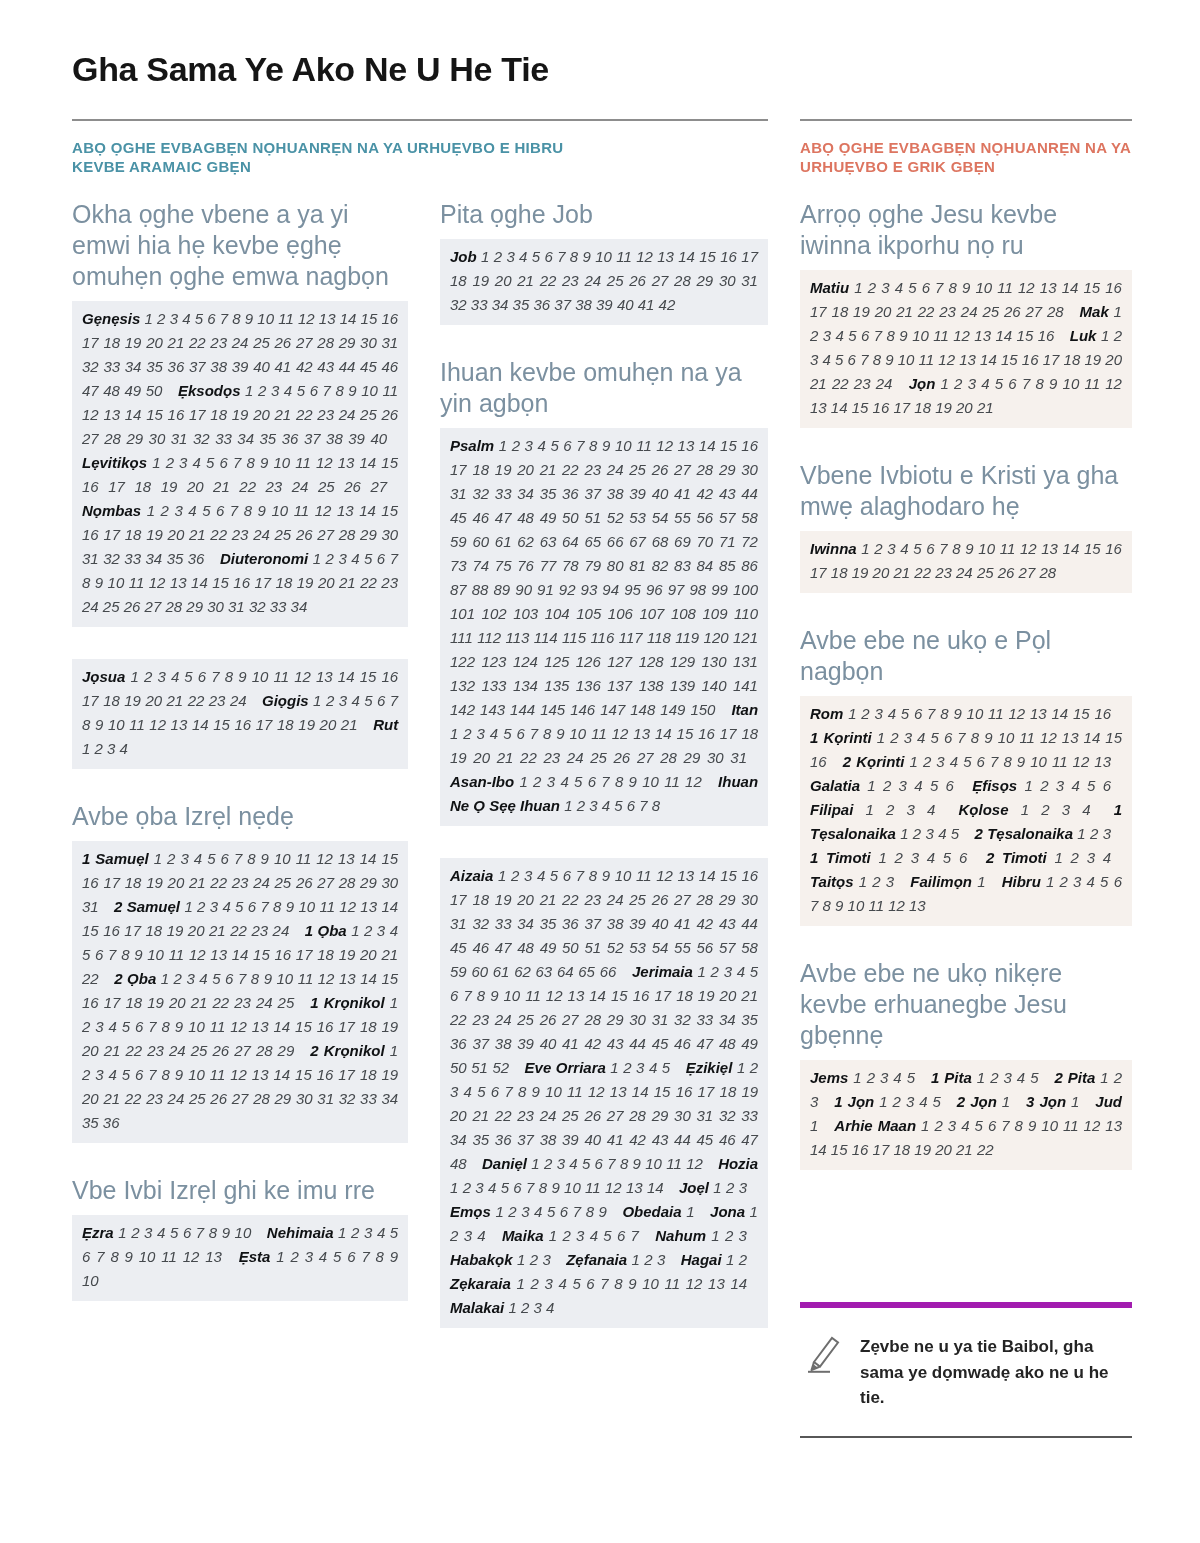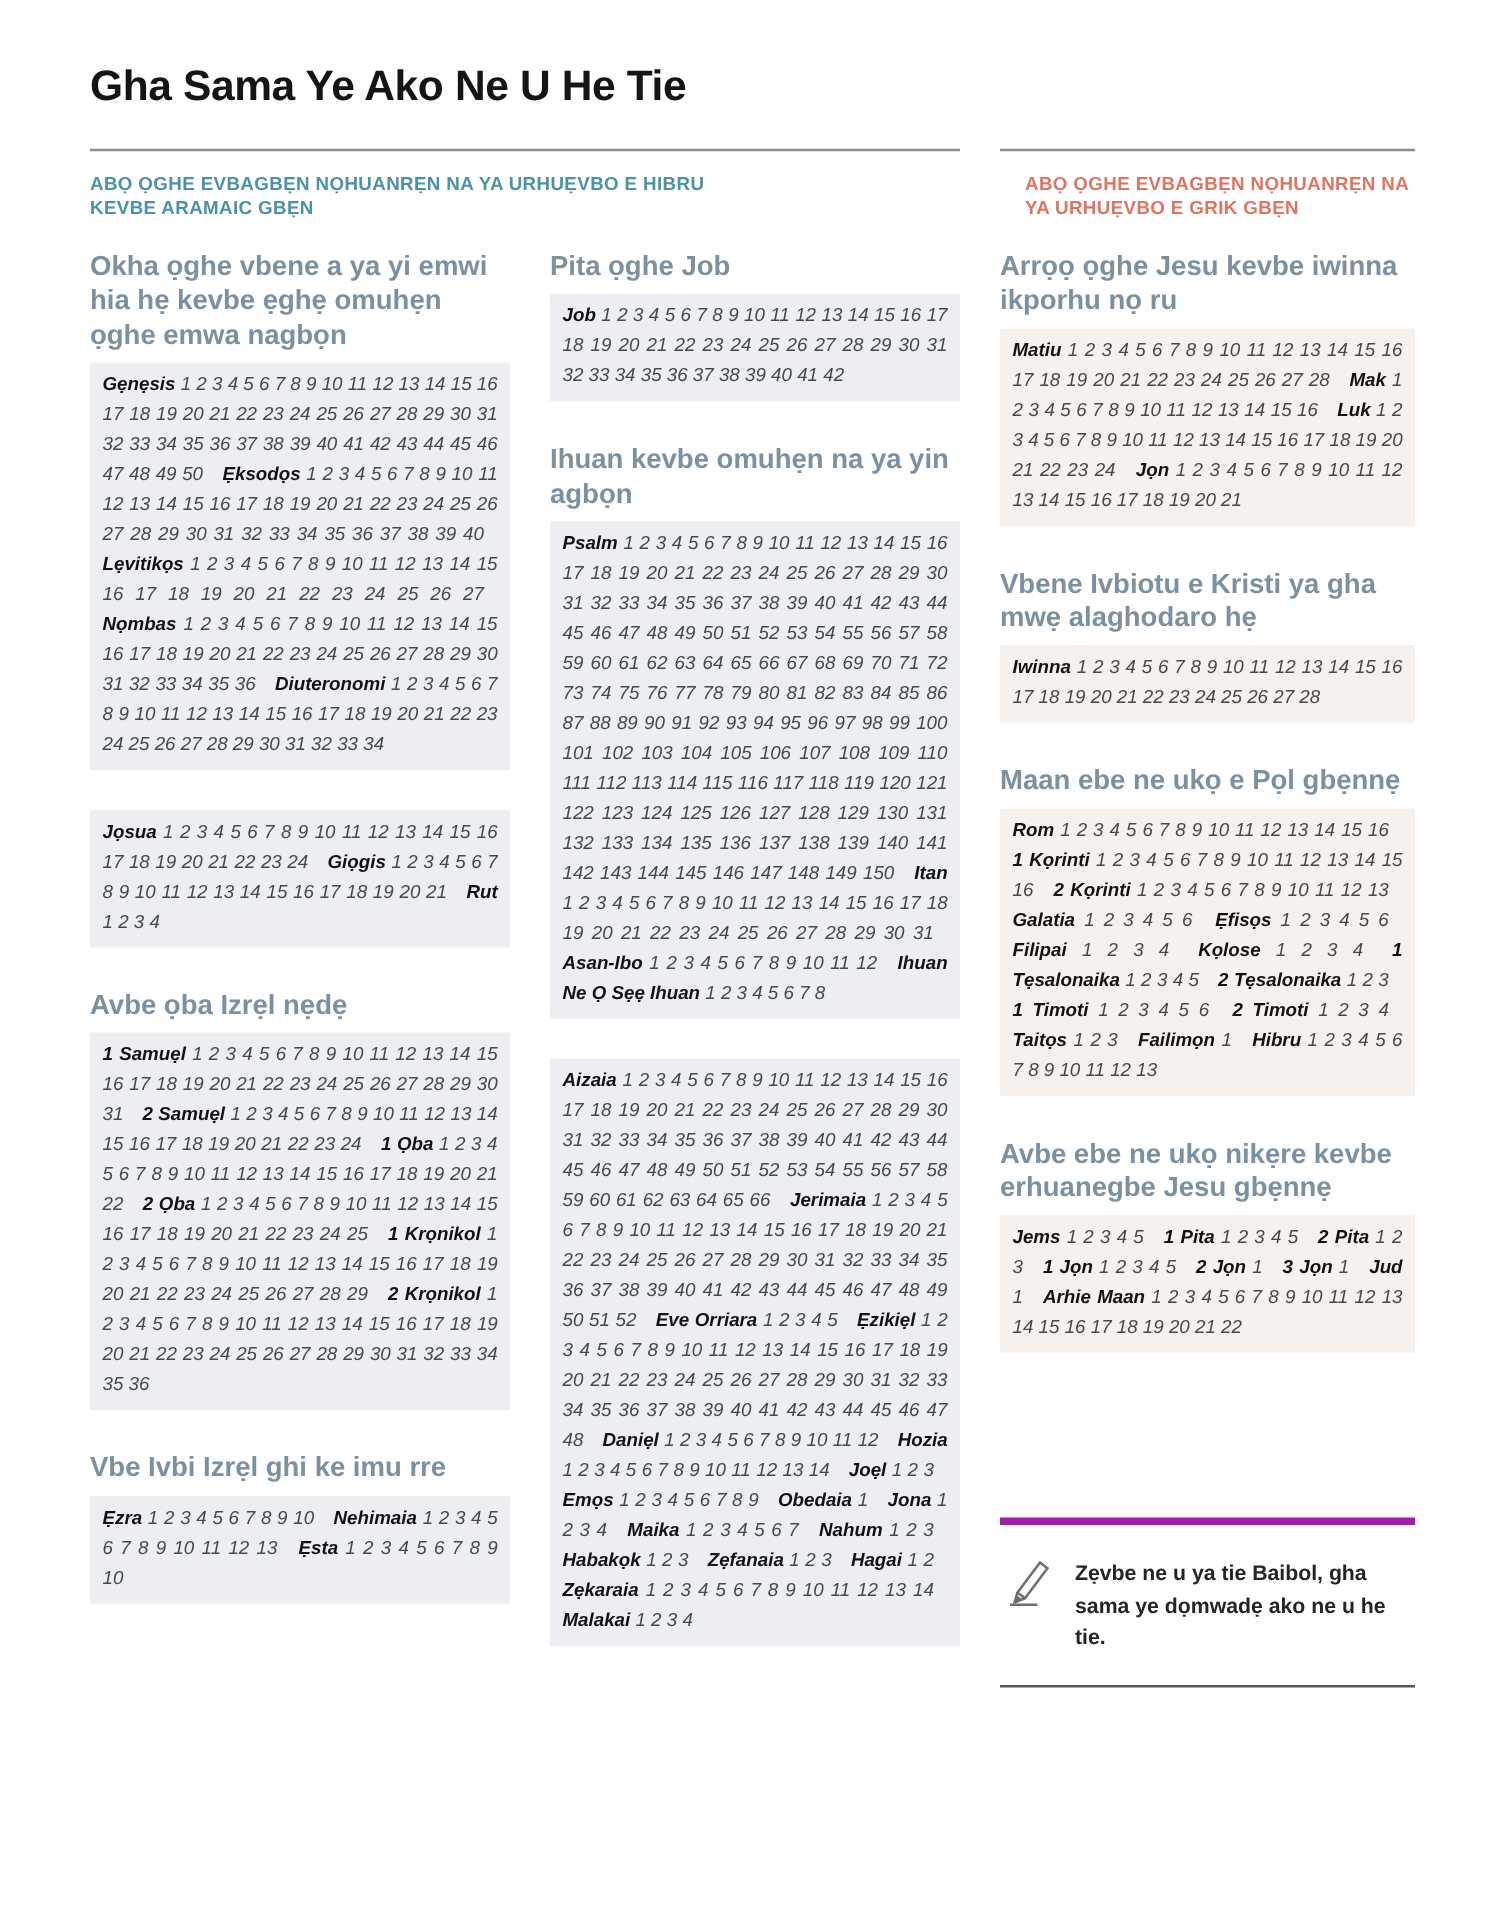--- a/index.html
+++ b/index.html
@@ -20,25 +20,25 @@
     grid-template-rows:auto auto 1fr;
   }
   .rule{grid-row:1;border-top:2px solid #8d8d8d;height:0;}
   .rule-left{grid-column:1/3;}
   .rule-right{grid-column:3/4;}
   .heading{
     grid-row:2;font-size:15px;font-weight:700;line-height:1.27;
     letter-spacing:0.3px;margin:17px 0 23px 0;
   }
   .heading-hebrew{grid-column:1/3;color:var(--hebrew-accent,#4a92a6);max-width:505px;}
-  .heading-greek{grid-column:3/4;color:var(--greek-accent,#dd7560);margin-left:20px;}
+  .heading-greek{grid-column:3/4;color:var(--greek-accent,#dd7560);}
   .col{grid-row:3;}
   .sec{margin:0 0 32px 0;}
   .sec-title{
-    font-size:22px;font-weight:700;line-height:1.24;color:#7b90a0;margin:0 0 9px 0;
+    font-size:25px;font-weight:400;line-height:1.24;color:#7b90a0;margin:0 0 9px 0;
   }
   .box{
     padding:6px 10px 8px 10px;text-align:justify;
     font-size:15px;line-height:24px;color:#45494d;font-style:italic;
   }
   .box-cool{background:var(--hebrew-box,#eceef2);}
   .box-warm{background:var(--greek-box,#f6f1ed);}
   .book{padding-right:11px;}
   .bname{color:#101214;font-weight:700;}
   .ch{color:#45494d;cursor:pointer;}
@@ -101,21 +101,21 @@
 
     <section class="sec">
           <h3 class="sec-title">Arrọọ ọghe Jesu kevbe iwinna ikporhu nọ ru</h3>
           <div class="box box-warm"><span class="book"><b class="bname">Matiu</b> <span class="ch">1</span> <span class="ch">2</span> <span class="ch">3</span> <span class="ch">4</span> <span class="ch">5</span> <span class="ch">6</span> <span class="ch">7</span> <span class="ch">8</span> <span class="ch">9</span> <span class="ch">10</span> <span class="ch">11</span> <span class="ch">12</span> <span class="ch">13</span> <span class="ch">14</span> <span class="ch">15</span> <span class="ch">16</span> <span class="ch">17</span> <span class="ch">18</span> <span class="ch">19</span> <span class="ch">20</span> <span class="ch">21</span> <span class="ch">22</span> <span class="ch">23</span> <span class="ch">24</span> <span class="ch">25</span> <span class="ch">26</span> <span class="ch">27</span> <span class="ch">28</span></span> <span class="book"><b class="bname">Mak</b> <span class="ch">1</span> <span class="ch">2</span> <span class="ch">3</span> <span class="ch">4</span> <span class="ch">5</span> <span class="ch">6</span> <span class="ch">7</span> <span class="ch">8</span> <span class="ch">9</span> <span class="ch">10</span> <span class="ch">11</span> <span class="ch">12</span> <span class="ch">13</span> <span class="ch">14</span> <span class="ch">15</span> <span class="ch">16</span></span> <span class="book"><b class="bname">Luk</b> <span class="ch">1</span> <span class="ch">2</span> <span class="ch">3</span> <span class="ch">4</span> <span class="ch">5</span> <span class="ch">6</span> <span class="ch">7</span> <span class="ch">8</span> <span class="ch">9</span> <span class="ch">10</span> <span class="ch">11</span> <span class="ch">12</span> <span class="ch">13</span> <span class="ch">14</span> <span class="ch">15</span> <span class="ch">16</span> <span class="ch">17</span> <span class="ch">18</span> <span class="ch">19</span> <span class="ch">20</span> <span class="ch">21</span> <span class="ch">22</span> <span class="ch">23</span> <span class="ch">24</span></span> <span class="book"><b class="bname">Jọn</b> <span class="ch">1</span> <span class="ch">2</span> <span class="ch">3</span> <span class="ch">4</span> <span class="ch">5</span> <span class="ch">6</span> <span class="ch">7</span> <span class="ch">8</span> <span class="ch">9</span> <span class="ch">10</span> <span class="ch">11</span> <span class="ch">12</span> <span class="ch">13</span> <span class="ch">14</span> <span class="ch">15</span> <span class="ch">16</span> <span class="ch">17</span> <span class="ch">18</span> <span class="ch">19</span> <span class="ch">20</span> <span class="ch">21</span></span> </div>
         </section>
         <section class="sec">
           <h3 class="sec-title">Vbene Ivbiotu e Kristi ya gha mwẹ alaghodaro hẹ</h3>
           <div class="box box-warm"><span class="book"><b class="bname">Iwinna</b> <span class="ch">1</span> <span class="ch">2</span> <span class="ch">3</span> <span class="ch">4</span> <span class="ch">5</span> <span class="ch">6</span> <span class="ch">7</span> <span class="ch">8</span> <span class="ch">9</span> <span class="ch">10</span> <span class="ch">11</span> <span class="ch">12</span> <span class="ch">13</span> <span class="ch">14</span> <span class="ch">15</span> <span class="ch">16</span> <span class="ch">17</span> <span class="ch">18</span> <span class="ch">19</span> <span class="ch">20</span> <span class="ch">21</span> <span class="ch">22</span> <span class="ch">23</span> <span class="ch">24</span> <span class="ch">25</span> <span class="ch">26</span> <span class="ch">27</span> <span class="ch">28</span></span> </div>
         </section>
         <section class="sec">
-          <h3 class="sec-title">Maan ebe ne ukọ e Pọl gbẹnnẹ</h3>
+          <h3 class="sec-title">Avbe ebe ne ukọ e Pọl nagbọn</h3>
           <div class="box box-warm"><span class="book"><b class="bname">Rom</b> <span class="ch">1</span> <span class="ch">2</span> <span class="ch">3</span> <span class="ch">4</span> <span class="ch">5</span> <span class="ch">6</span> <span class="ch">7</span> <span class="ch">8</span> <span class="ch">9</span> <span class="ch">10</span> <span class="ch">11</span> <span class="ch">12</span> <span class="ch">13</span> <span class="ch">14</span> <span class="ch">15</span> <span class="ch">16</span></span> <span class="book"><b class="bname">1 Kọrinti</b> <span class="ch">1</span> <span class="ch">2</span> <span class="ch">3</span> <span class="ch">4</span> <span class="ch">5</span> <span class="ch">6</span> <span class="ch">7</span> <span class="ch">8</span> <span class="ch">9</span> <span class="ch">10</span> <span class="ch">11</span> <span class="ch">12</span> <span class="ch">13</span> <span class="ch">14</span> <span class="ch">15</span> <span class="ch">16</span></span> <span class="book"><b class="bname">2 Kọrinti</b> <span class="ch">1</span> <span class="ch">2</span> <span class="ch">3</span> <span class="ch">4</span> <span class="ch">5</span> <span class="ch">6</span> <span class="ch">7</span> <span class="ch">8</span> <span class="ch">9</span> <span class="ch">10</span> <span class="ch">11</span> <span class="ch">12</span> <span class="ch">13</span></span> <span class="book"><b class="bname">Galatia</b> <span class="ch">1</span> <span class="ch">2</span> <span class="ch">3</span> <span class="ch">4</span> <span class="ch">5</span> <span class="ch">6</span></span> <span class="book"><b class="bname">Ẹfisọs</b> <span class="ch">1</span> <span class="ch">2</span> <span class="ch">3</span> <span class="ch">4</span> <span class="ch">5</span> <span class="ch">6</span></span> <span class="book"><b class="bname">Filipai</b> <span class="ch">1</span> <span class="ch">2</span> <span class="ch">3</span> <span class="ch">4</span></span> <span class="book"><b class="bname">Kọlose</b> <span class="ch">1</span> <span class="ch">2</span> <span class="ch">3</span> <span class="ch">4</span></span> <span class="book"><b class="bname">1 Tẹsalonaika</b> <span class="ch">1</span> <span class="ch">2</span> <span class="ch">3</span> <span class="ch">4</span> <span class="ch">5</span></span> <span class="book"><b class="bname">2 Tẹsalonaika</b> <span class="ch">1</span> <span class="ch">2</span> <span class="ch">3</span></span> <span class="book"><b class="bname">1 Timoti</b> <span class="ch">1</span> <span class="ch">2</span> <span class="ch">3</span> <span class="ch">4</span> <span class="ch">5</span> <span class="ch">6</span></span> <span class="book"><b class="bname">2 Timoti</b> <span class="ch">1</span> <span class="ch">2</span> <span class="ch">3</span> <span class="ch">4</span></span> <span class="book"><b class="bname">Taitọs</b> <span class="ch">1</span> <span class="ch">2</span> <span class="ch">3</span></span> <span class="book"><b class="bname">Failimọn</b> <span class="ch">1</span></span> <span class="book"><b class="bname">Hibru</b> <span class="ch">1</span> <span class="ch">2</span> <span class="ch">3</span> <span class="ch">4</span> <span class="ch">5</span> <span class="ch">6</span> <span class="ch">7</span> <span class="ch">8</span> <span class="ch">9</span> <span class="ch">10</span> <span class="ch">11</span> <span class="ch">12</span> <span class="ch">13</span></span> </div>
         </section>
         <section class="sec">
           <h3 class="sec-title">Avbe ebe ne ukọ nikẹre kevbe erhuanegbe Jesu gbẹnnẹ</h3>
           <div class="box box-warm"><span class="book"><b class="bname">Jems</b> <span class="ch">1</span> <span class="ch">2</span> <span class="ch">3</span> <span class="ch">4</span> <span class="ch">5</span></span> <span class="book"><b class="bname">1 Pita</b> <span class="ch">1</span> <span class="ch">2</span> <span class="ch">3</span> <span class="ch">4</span> <span class="ch">5</span></span> <span class="book"><b class="bname">2 Pita</b> <span class="ch">1</span> <span class="ch">2</span> <span class="ch">3</span></span> <span class="book"><b class="bname">1 Jọn</b> <span class="ch">1</span> <span class="ch">2</span> <span class="ch">3</span> <span class="ch">4</span> <span class="ch">5</span></span> <span class="book"><b class="bname">2 Jọn</b> <span class="ch">1</span></span> <span class="book"><b class="bname">3 Jọn</b> <span class="ch">1</span></span> <span class="book"><b class="bname">Jud</b> <span class="ch">1</span></span> <span class="book"><b class="bname">Arhie Maan</b> <span class="ch">1</span> <span class="ch">2</span> <span class="ch">3</span> <span class="ch">4</span> <span class="ch">5</span> <span class="ch">6</span> <span class="ch">7</span> <span class="ch">8</span> <span class="ch">9</span> <span class="ch">10</span> <span class="ch">11</span> <span class="ch">12</span> <span class="ch">13</span> <span class="ch">14</span> <span class="ch">15</span> <span class="ch">16</span> <span class="ch">17</span> <span class="ch">18</span> <span class="ch">19</span> <span class="ch">20</span> <span class="ch">21</span> <span class="ch">22</span></span> </div>
         </section>
   <div class="note">
     <svg class="pencil" width="36" height="40" viewBox="0 0 36 40" fill="none">
       <path d="M8 29 L26 5 L32 9.5 L14 33.5 Z" stroke="#6e6e6e" stroke-width="2" fill="none"></path>
       <path d="M8 29 L5.5 37 L13.5 33.8" stroke="#6e6e6e" stroke-width="2" fill="none" stroke-linejoin="round"></path>

